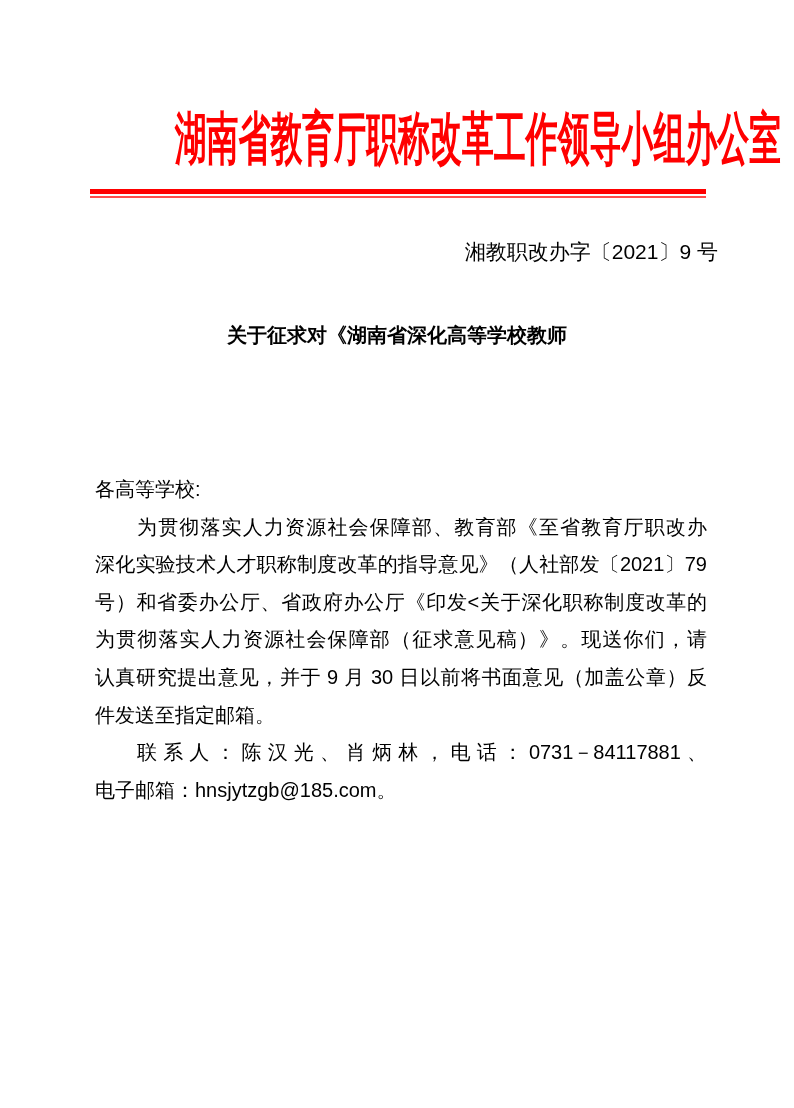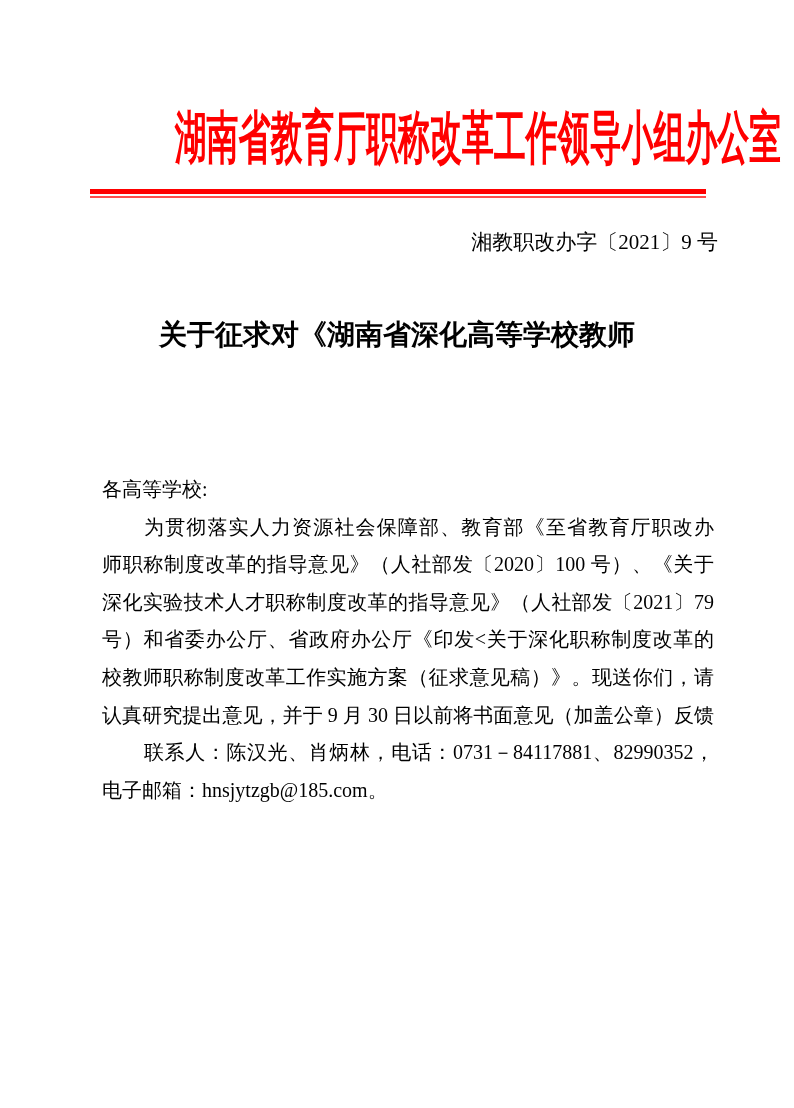--- a/index.html
+++ b/index.html
@@ -6,21 +6,21 @@
     margin: 0;
     padding: 0;
     background: #ffffff;
   }
   .page {
     position: relative;
     width: 794px;
     height: 840px;
     background: #ffffff;
     overflow: hidden;
-    font-family: Liberation Serif, serif;
+    font-family: Liberation Sans, sans-serif;
     color: #000000;
   }
   
   .letterhead {
     position: absolute;
     top: 94px;
     left: 0;
     width: 794px;
     height: 88px;
     line-height: 88px;
@@ -39,43 +39,43 @@
     width: 616px;
   }
   .rule-top { top: 189px; }
   .rule-bottom { top: 999px; }
   .bar-thick { height: 5px; background: #ff0000; }
   .bar-thin  { height: 2px; background: #ff4d4d; }
   .bar-gap   { height: 2px; background: transparent; }
   
   .docnum {
     position: absolute;
-    top: 228px;
+    top: 238px;
     left: 90px;
     width: 628px;
     text-align: right;
     font-size: 21px;
     white-space: nowrap;
   }
   
   .doc-title {
     position: absolute;
     top: 317px;
     left: 0;
     width: 794px;
     text-align: center;
     font-weight: bold;
-    font-size: 28px;
+    font-size: 20px;
     line-height: 36px;
   }
   
   .body-block {
     position: absolute;
     top: 471px;
-    left: 102px;
+    left: 95px;
     width: 612px;
     font-size: 20px;
     line-height: 37.6px;
   }
   .line {
     text-align: justify;
     text-align-last: justify;
     height: 37.6px;
     overflow: hidden;
   }
@@ -97,25 +97,25 @@
 
   <div class="docnum">湘教职改办字〔2021〕9 号</div>
 
   <div class="doc-title">
     <div>关于征求对《湖南省深化高等学校教师</div>
   </div>
 
   <div class="body-block">
     <div class="line end">各高等学校:</div>
     <div class="line start">为贯彻落实人力资源社会保障部、教育部《至省教育厅职改办</div>
-    <div class="line">师职称制度改革的指导意见》（人社部发〔2020〕100 号）、《关于</div>
     <div class="line">深化实验技术人才职称制度改革的指导意见》（人社部发〔2021〕79</div>
     <div class="line">号）和省委办公厅、省政府办公厅《印发&lt;关于深化职称制度改革的</div>
-    <div class="line">校教师职称制度改革工作实施方案（征求意见稿）》。现送你们，请</div>
+    <div class="line">为贯彻落实人力资源社会保障部（征求意见稿）》。现送你们，请</div>
     <div class="line">认真研究提出意见，并于 9 月 30 日以前将书面意见（加盖公章）反馈</div>
+    <div class="line end">件发送至指定邮箱。</div>
     <div class="line start">联系人：陈汉光、肖炳林，电话：0731－84117881、82990352，</div>
     <div class="line end">电子邮箱：hnsjytzgb@185.com。</div>
   </div>
 
   <div class="rule rule-bottom">
     <div class="bar-thin"></div>
     <div class="bar-gap"></div>
     <div class="bar-thick"></div>
   </div>
 

